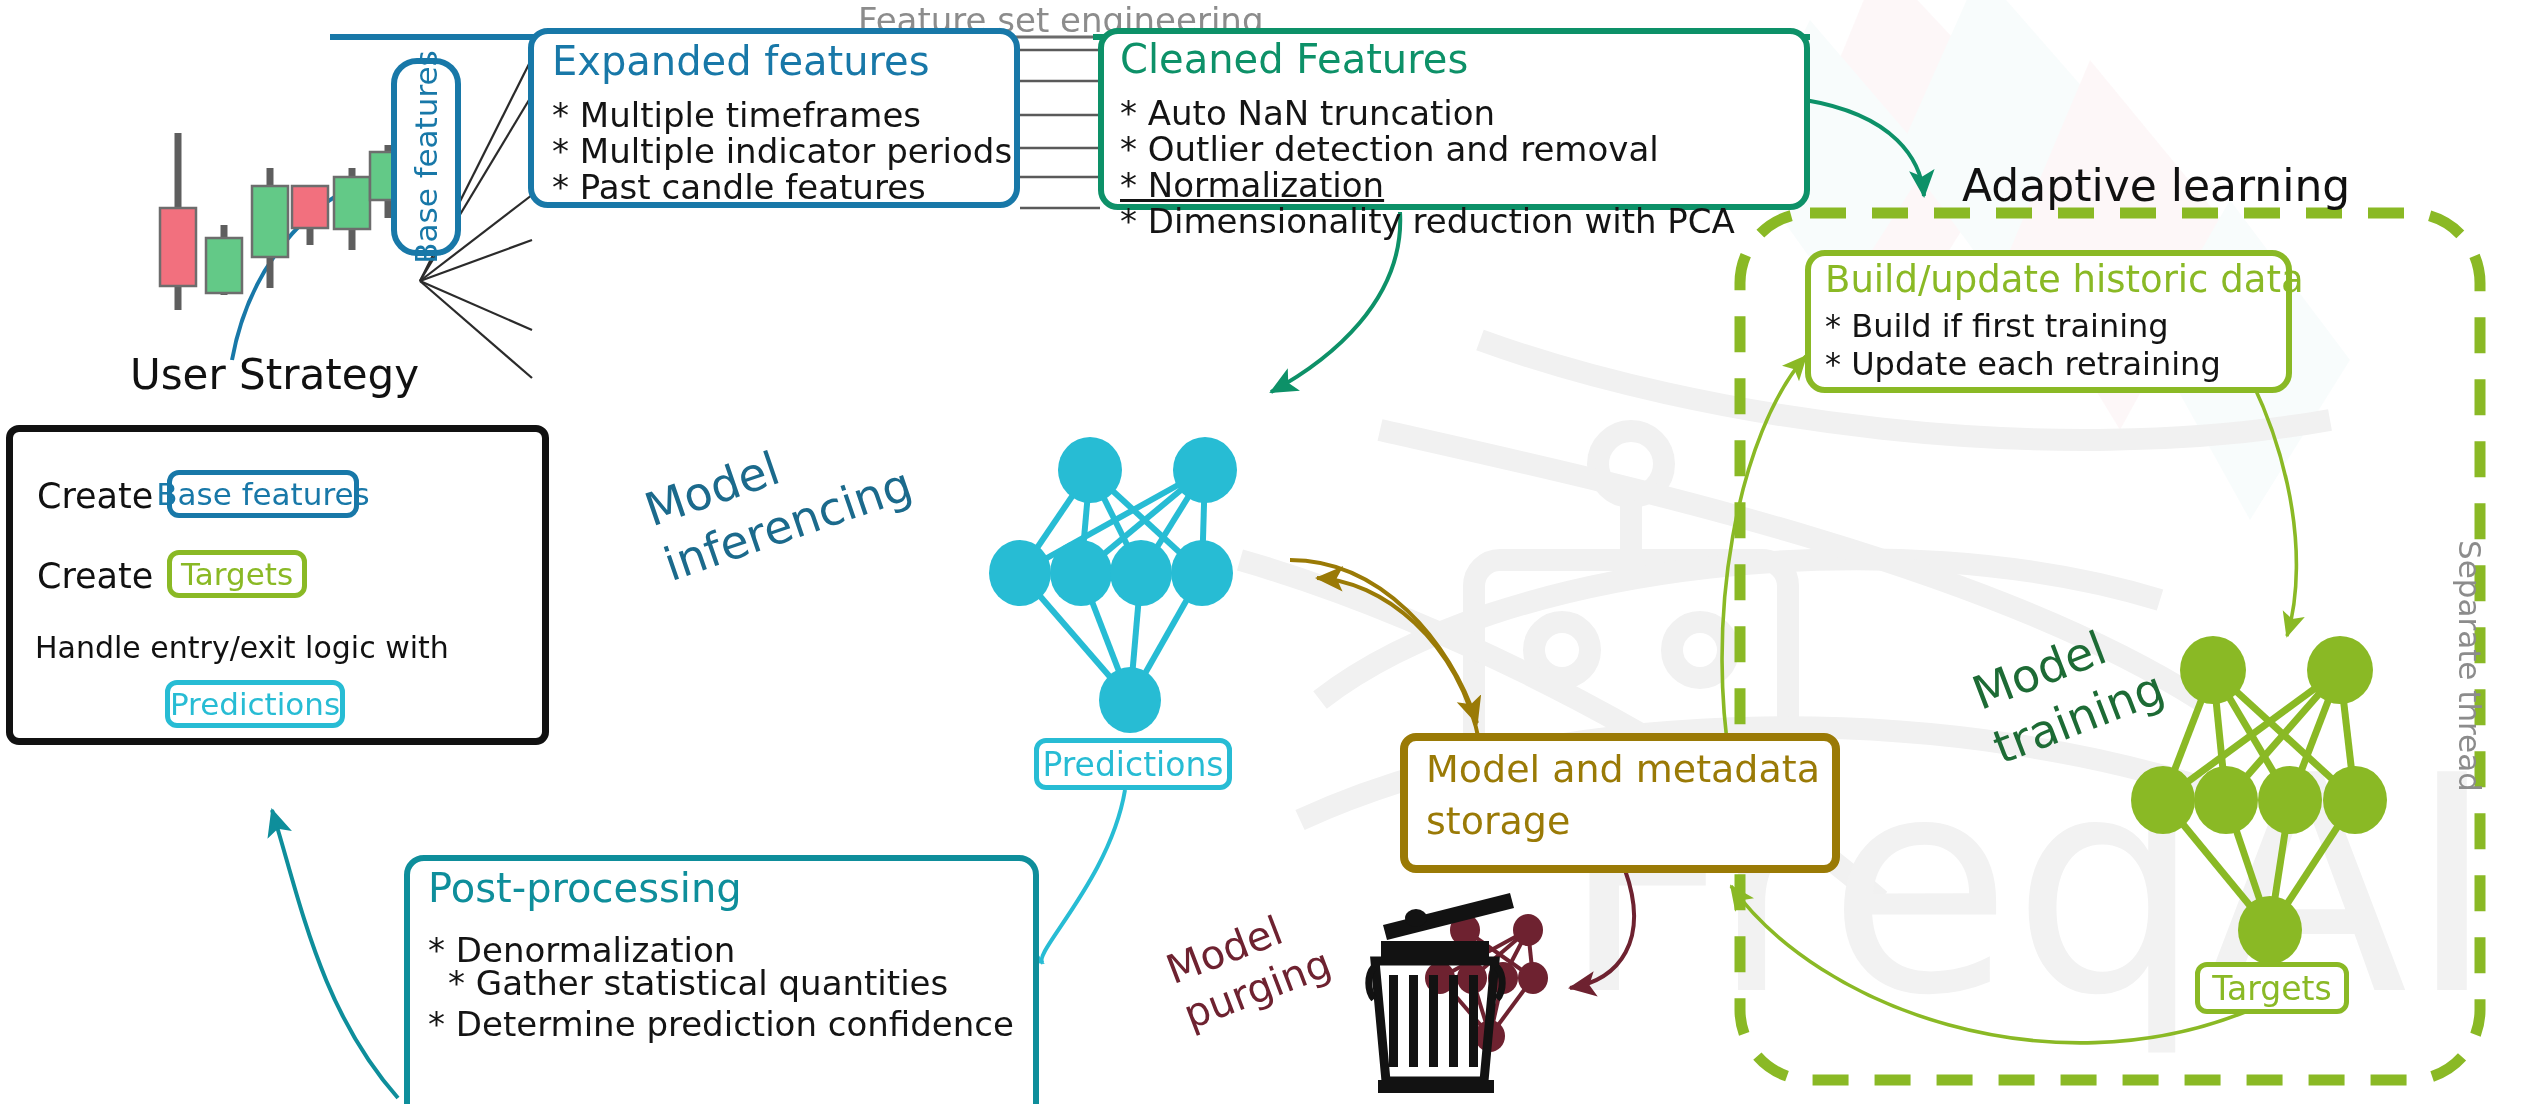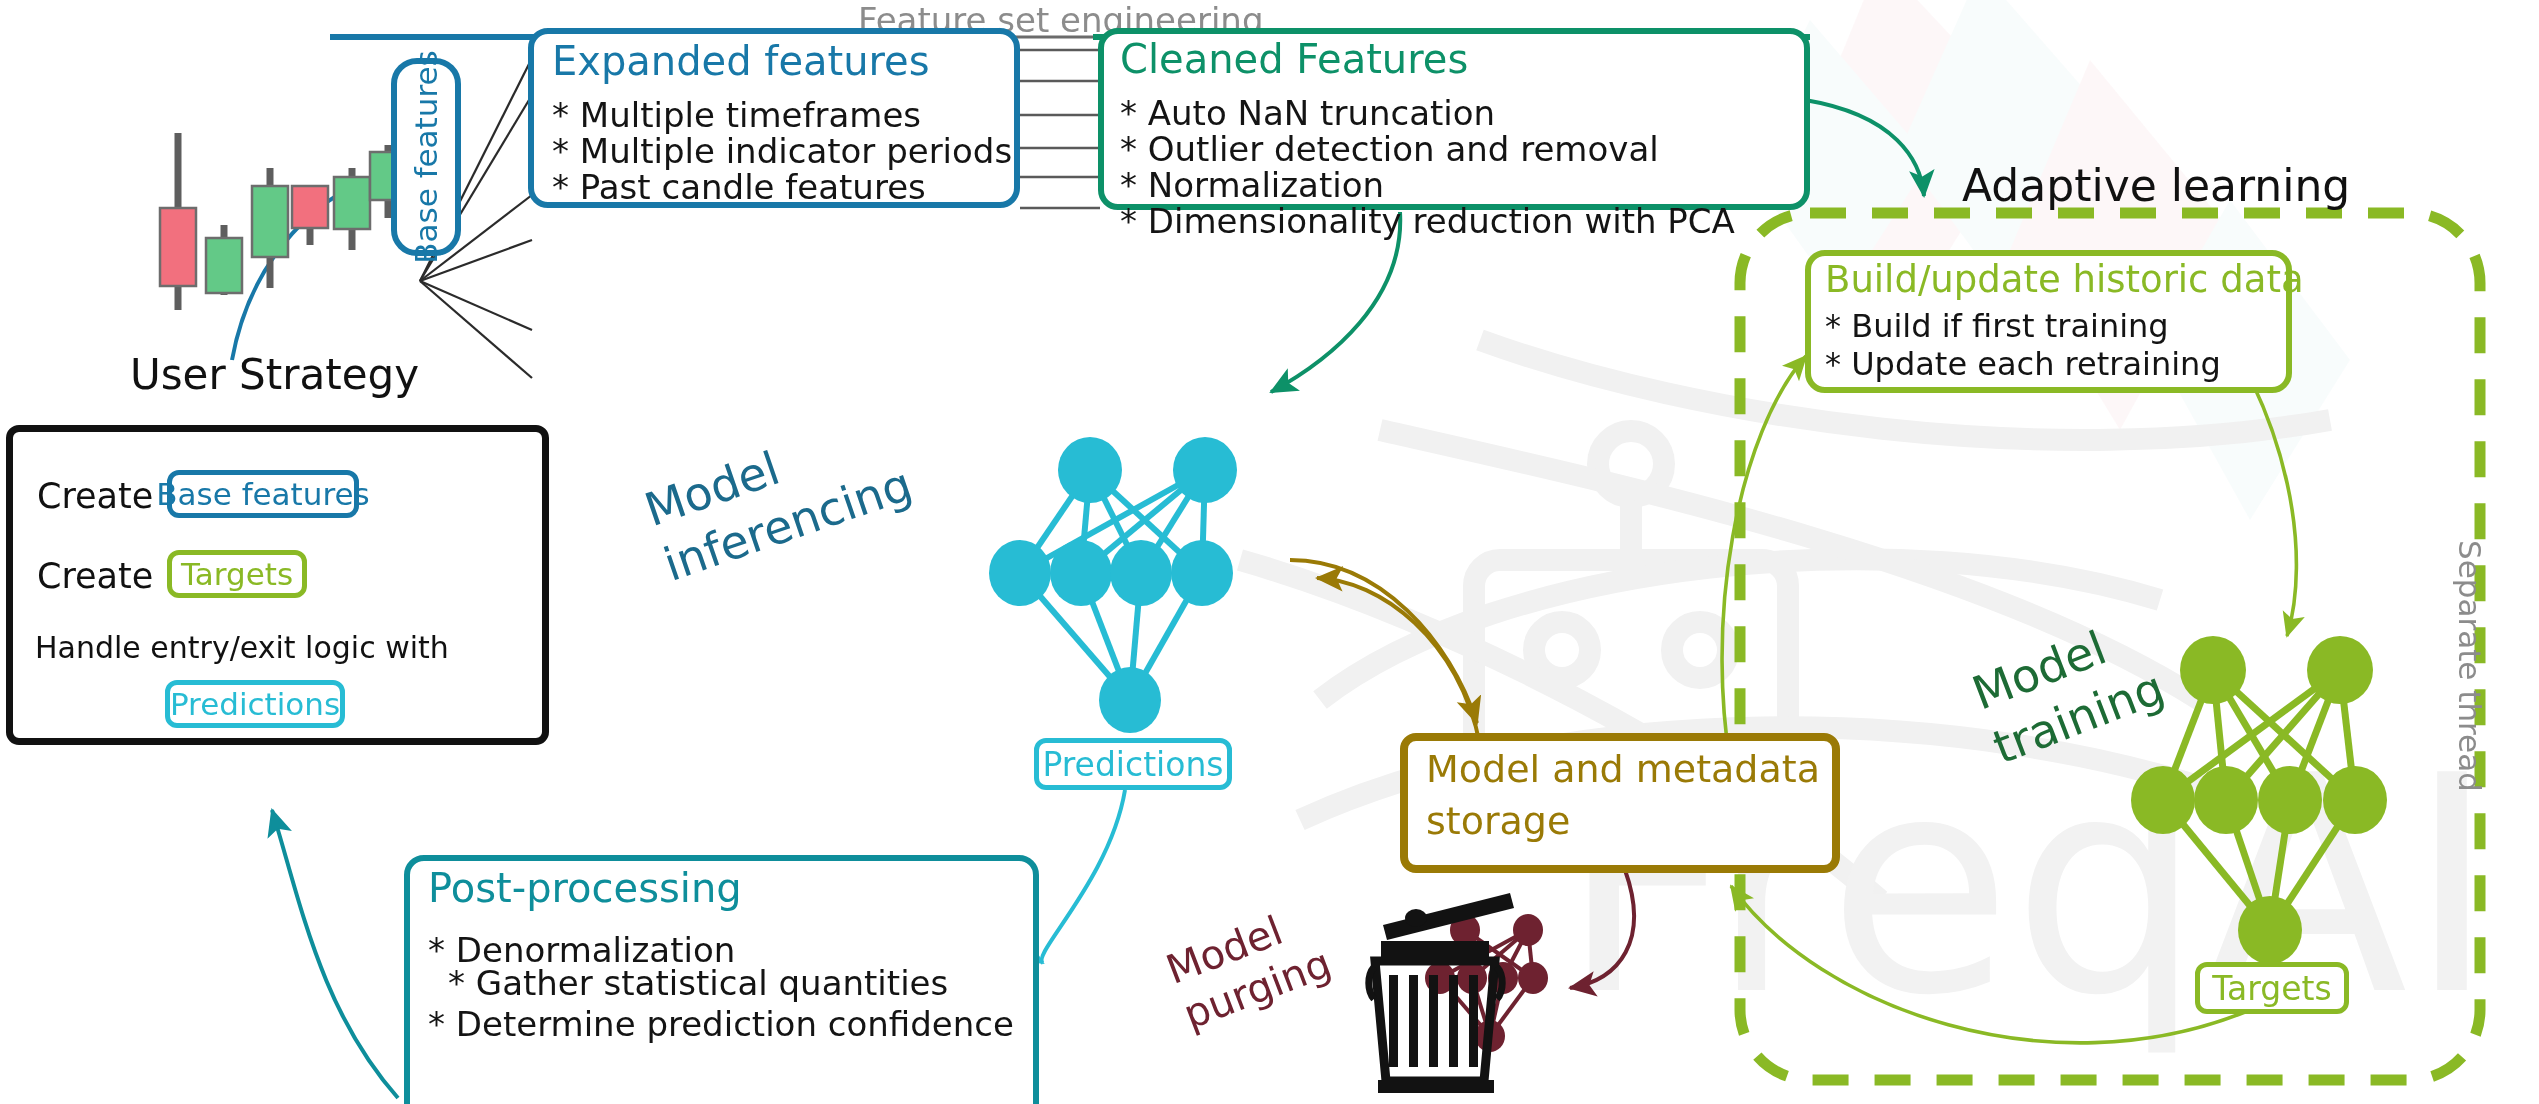--- a/index.html
+++ b/index.html
@@ -361,21 +361,21 @@
     <div class="title" style="position:absolute;left:18px;top:6px;color:#1878a8;white-space:nowrap;">Expanded features</div>
     <div class="bullet" style="position:absolute;left:18px;top:60px;">* Multiple timeframes</div>
     <div class="bullet" style="position:absolute;left:18px;top:96px;">* Multiple indicator periods</div>
     <div class="bullet" style="position:absolute;left:18px;top:132px;">* Past candle features</div>
   </div>
 
   <div class="box rbox" style="left:1098px;top:28px;width:712px;height:182px;border-width:6px;border-color:#0d9168;">
     <div class="title" style="position:absolute;left:16px;top:4px;color:#0d9168;white-space:nowrap;">Cleaned Features</div>
     <div class="bullet" style="position:absolute;left:16px;top:58px;">* Auto NaN truncation</div>
     <div class="bullet" style="position:absolute;left:16px;top:94px;">* Outlier detection and removal</div>
-    <div class="bullet" style="position:absolute;left:16px;top:130px;">* Normalization</div>
+    <div class="bullet" style="position:absolute;left:16px;top:130px;text-decoration:underline;">* Normalization</div>
     <div class="bullet" style="position:absolute;left:16px;top:166px;">* Dimensionality reduction with PCA</div>
   </div>
 
   <div class="plain" style="left:130px;top:350px;font-size:42px;color:#111;">User Strategy</div>
 
   <div class="box rbox" style="left:6px;top:425px;width:543px;height:320px;border-width:7px;border-color:#111;border-radius:13px;">
     <div class="plain" style="left:24px;top:44px;font-size:35px;color:#111;">Create</div>
     <div class="pill" style="left:154px;top:38px;width:192px;height:48px;border:5px solid #1878a8;">
       <span style="font-size:31px;color:#1878a8;">Base features</span>
     </div>

